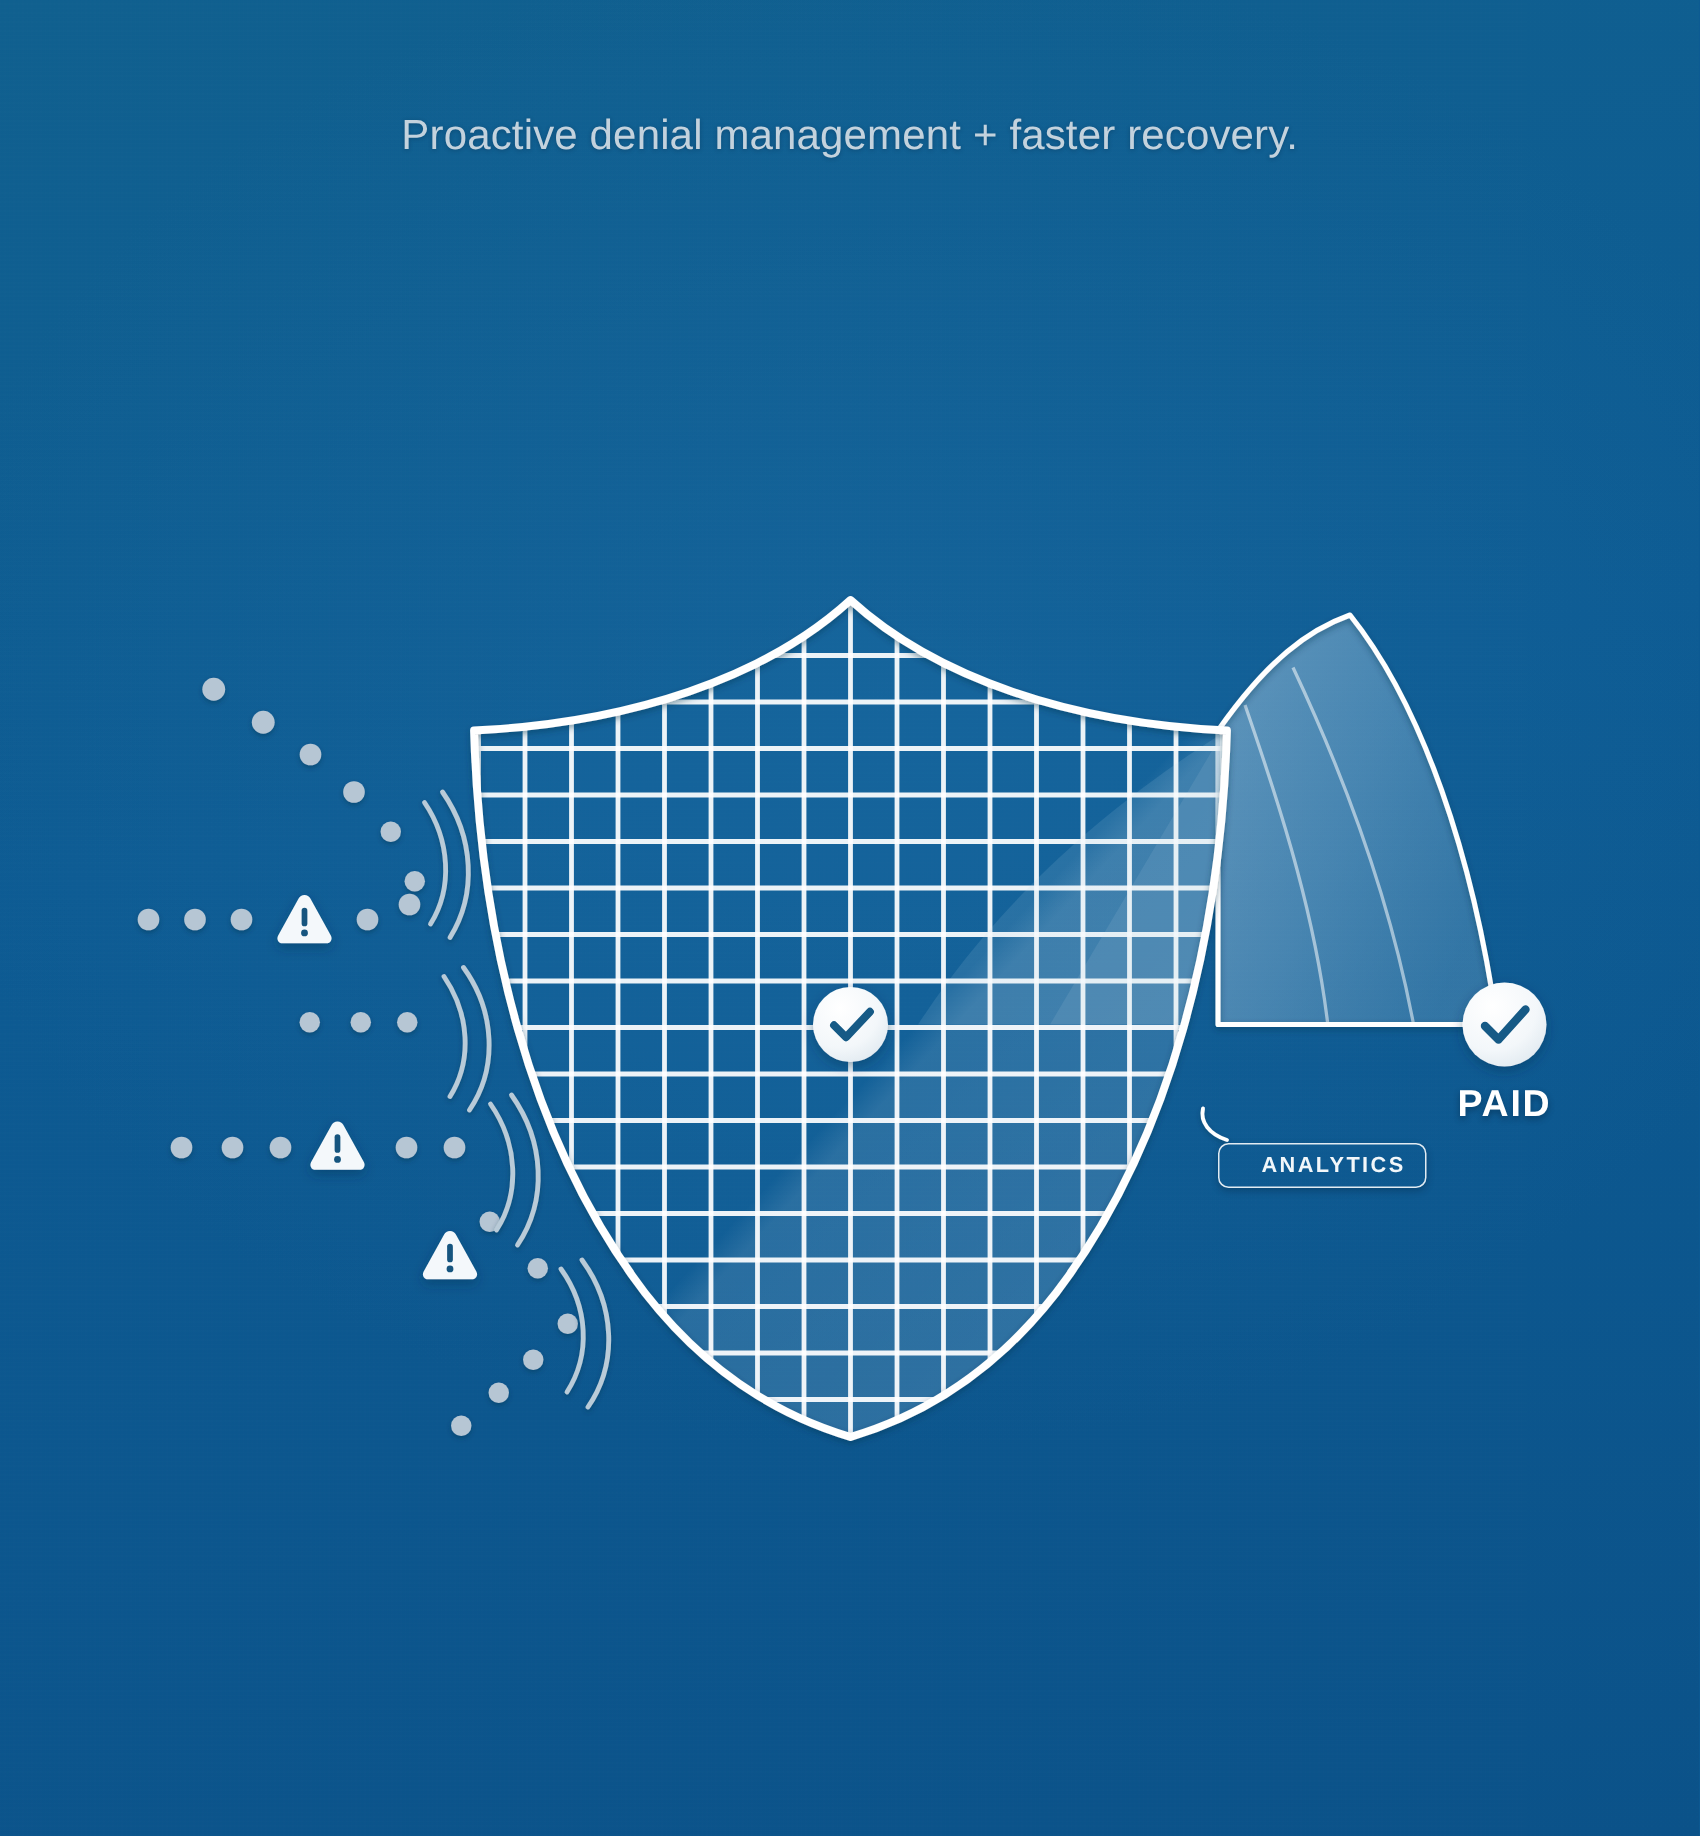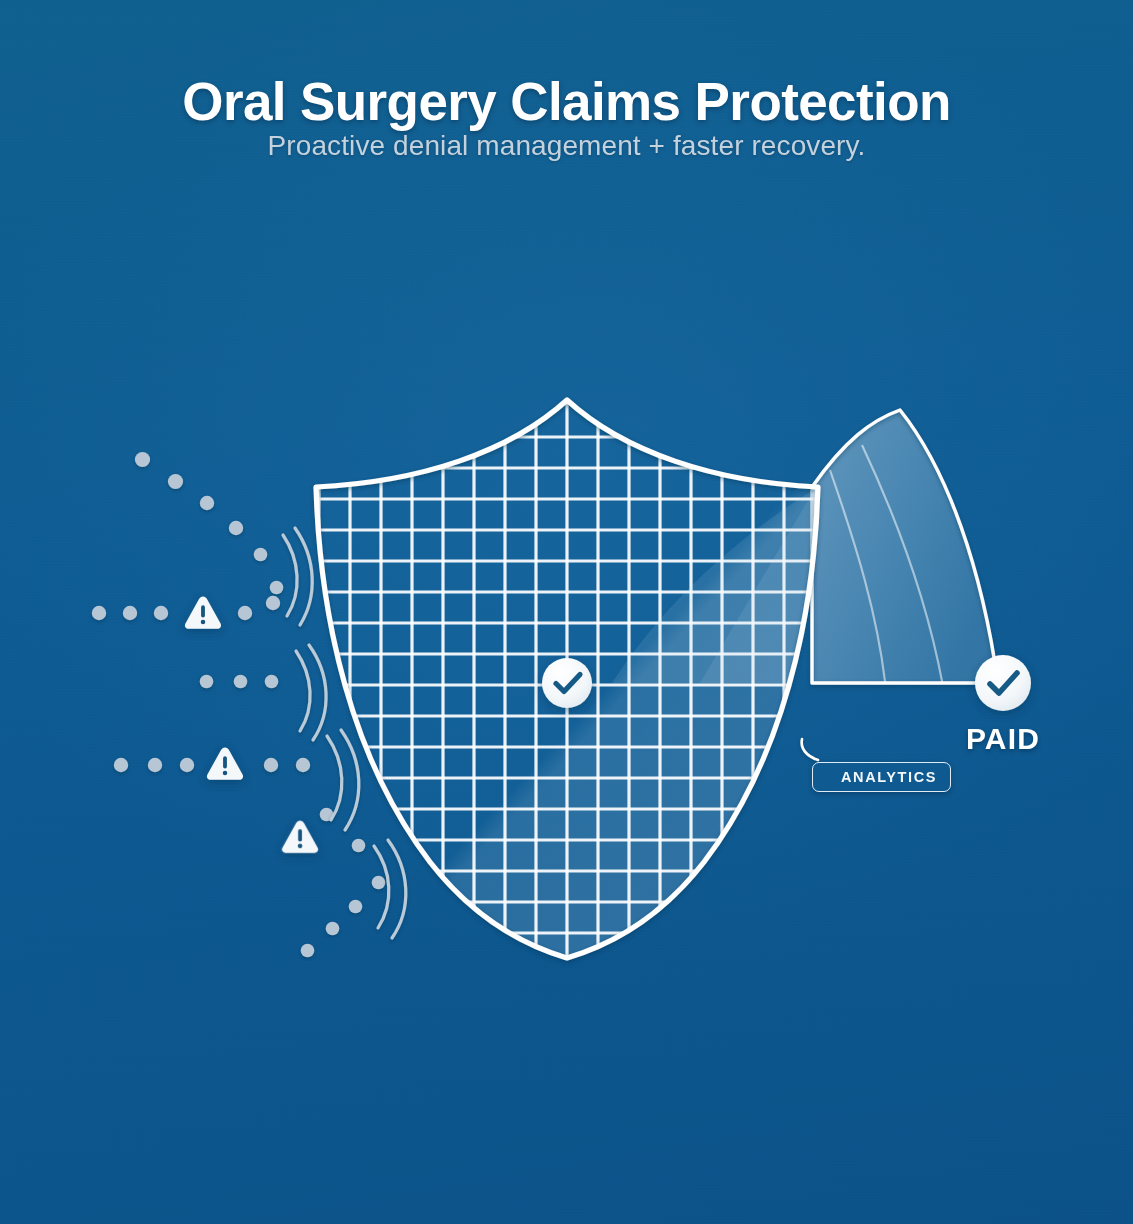--- a/index.html
+++ b/index.html
@@ -63,21 +63,21 @@
     height: 1224px;
   }
 
   
   #paid-label {
     position: absolute;
     left: 941px;
     top: 722px;
     width: 124px;
     text-align: center;
-    font-size: 30px;
+    font-size: 25px;
     font-weight: bold;
     color: #ffffff;
     letter-spacing: 1.2px;
     text-shadow: 0 2px 4px rgba(0,30,55,0.45);
   }
   
   #analytics-chip {
     position: absolute;
     left: 812px;
     top: 762px;
@@ -97,21 +97,20 @@
     margin-left: 15px;
   }
 </style>
 </head>
 <body>
 
 <div id="stage">
   <div id="noise"></div>
 
   <div id="header">
-    <div id="title">Oral Surgery Claims Protection</div>
     <div id="subtitle">Proactive denial management + faster recovery.</div>
   </div>
 
   <svg id="art" viewBox="0 0 1133 1224" xmlns="http://www.w3.org/2000/svg">
     <defs>
 
       <path id="shieldPath" d="M567 400
                C 510 452, 420 482, 316 487
                L 316 487
                C 320 620, 352 760, 430 862

